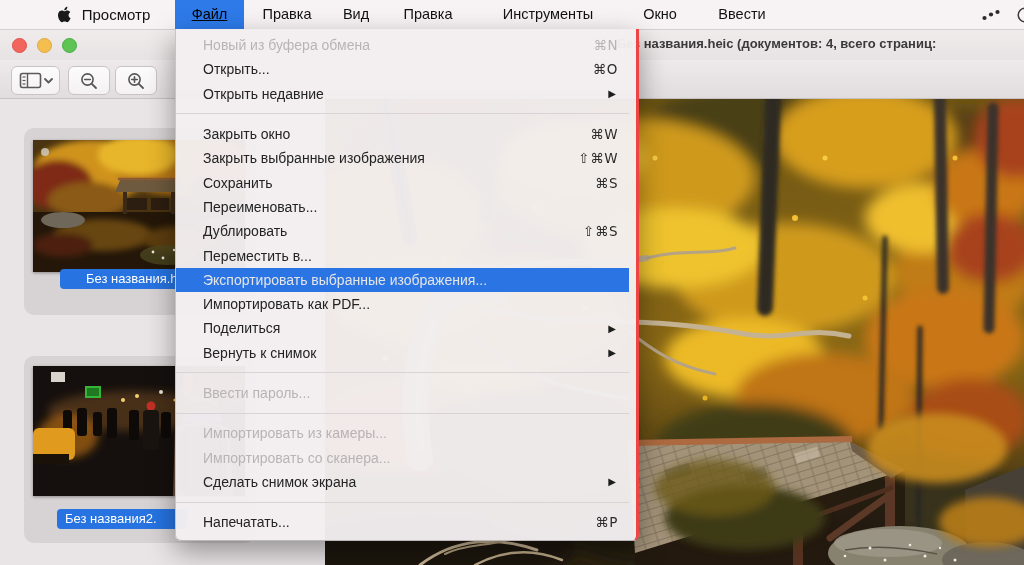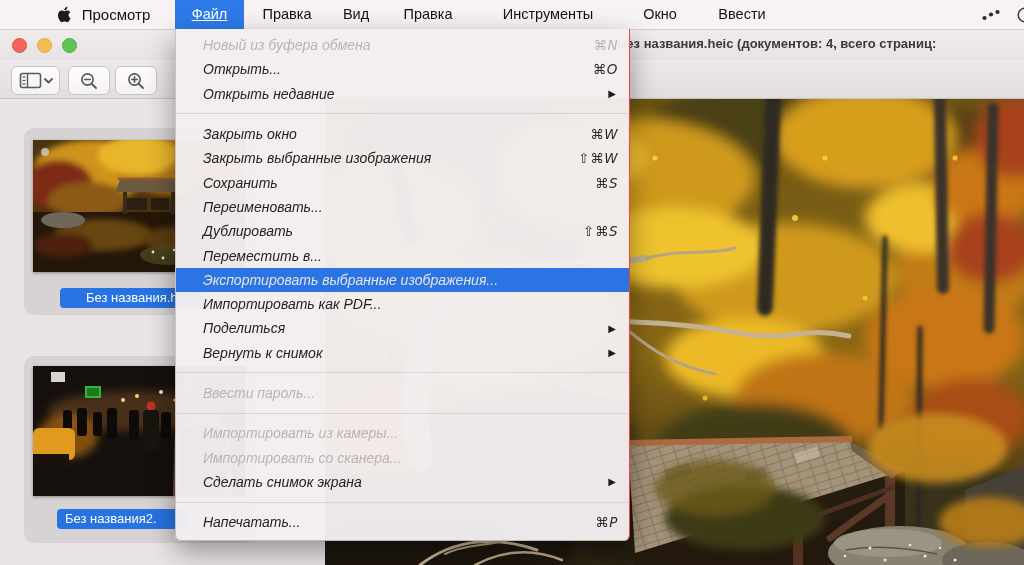--- a/index.html
+++ b/index.html
@@ -8,21 +8,21 @@
     font-family:"Liberation Sans","DejaVu Sans",sans-serif;
     background:#e9e5e6;
     -webkit-font-smoothing:antialiased;
   }
   
   .menubar{position:absolute;left:0;top:0;width:1024px;height:29px;
     background:#f7f2f3;border-bottom:1px solid #d4cfd1;z-index:40;}
   .mb-item{position:absolute;top:0;height:29px;line-height:29px;text-align:center;
     font-size:14.5px;color:#121212;cursor:default;}
   .mb-item.app{font-weight:400;font-size:15px;}
-  .mb-item.hl{background:#2d7ae8;color:#ffffff;text-decoration:underline;}
+  .mb-item.hl{background:#2d7ae8;color:#000000;text-decoration:underline;}
   .apple{position:absolute;left:56px;top:6px;width:17px;height:17px;}
   .mb-dots{position:absolute;right:24px;top:9px;width:18px;height:12px;}
   .mb-clock{position:absolute;right:-9px;top:7px;width:16px;height:16px;}
   
   .titlebar{position:absolute;left:0;top:29px;width:1024px;height:31px;
     background:linear-gradient(#f1ecec,#e7e2e3);z-index:5;}
   .tl{position:absolute;top:9px;width:13px;height:13px;border-radius:50%;}
   .tl.red{left:12px;background:#f2655c;border:1px solid #df5149;}
   .tl.yellow{left:37px;background:#f5bf4f;border:1px solid #dfa63c;}
   .tl.green{left:62px;background:#5fc454;border:1px solid #4aad43;}
@@ -38,23 +38,23 @@
   .thumb-group{position:absolute;left:24px;width:231px;height:187px;background:#d7d2d4;border-radius:10px;}
   .thumb-img{position:absolute;left:9px;width:212px;height:132px;overflow:hidden;
     box-shadow:0 1px 3px rgba(0,0,0,.35);}
   .thumb-badge{position:absolute;height:20px;background:#2673e1;border-radius:4px;
     color:#fff;font-size:13px;line-height:20px;padding:0 8px;white-space:nowrap;overflow:hidden;}
   
   .photo{position:absolute;left:325px;top:98px;width:699px;height:467px;z-index:3;}
   
   .dropdown{position:absolute;left:175px;top:29px;width:453px;z-index:50;
     background:rgba(243,238,239,.97);
-    border-left:1px solid #c9c3c5;border-right:1px solid #ef4444;border-bottom:1px solid #bdb7b9;
+    border-left:1px solid #c9c3c5;border-right:3px solid #ef4444;border-bottom:1px solid #bdb7b9;
     border-radius:0 0 6px 6px;box-shadow:0 10px 28px rgba(0,0,0,.38);
-    padding:4px 0 6px 0;font-style:italic;}
+    padding:4px 7px 6px 0;}
   .mi{height:24.3px;display:flex;align-items:center;padding:0 11px 0 27px;
     font-size:14px;color:#232323;cursor:default;}
   .mi .lbl{flex:0 0 auto;}
   .mi .sp{flex:1 1 auto;}
   .mi .sc{flex:0 0 auto;font-family:"DejaVu Sans",sans-serif;font-size:13.5px;color:#2c2c2c;letter-spacing:.5px;}
   .mi .arrow{flex:0 0 auto;font-family:"DejaVu Sans",sans-serif;font-size:10px;color:#1d1d1d;margin-right:2px;}
   .mi.dis,.mi.dis .sc{color:#b9b3b5;}
   .mi.hl{background:#2b74e4;color:#e5e5e5;}
   .msep{height:16px;display:flex;align-items:center;}
   .msep div{height:1px;width:100%;background:#d9d3d5;}
@@ -278,21 +278,21 @@
           <ellipse cx="135" cy="115" rx="28" ry="10" fill="#4e4a20" opacity=".75"></ellipse>
           <circle cx="120" cy="112" r="1.4" fill="#e8e4da"></circle>
             <circle cx="130" cy="118" r="1.4" fill="#e8e4da"></circle>
           <circle cx="141" cy="110" r="1.2" fill="#e8e4da"></circle>
             <circle cx="160" cy="115" r="1.6" fill="#b02a1e"></circle>
           <circle cx="172" cy="120" r="1.6" fill="#b02a1e"></circle>
             <circle cx="150" cy="122" r="1.4" fill="#b02a1e"></circle>
           <circle cx="12" cy="12" r="4" fill="#cfc9bd" opacity=".85"></circle>
         </svg>
       </div>
-      <div class="thumb-badge" style="left:36px;top:160px;width:110px;padding-left:26px;">Без названия.h</div>
+      <div class="thumb-badge" style="left:36px;top:141px;width:110px;padding-left:26px;">Без названия.h</div>
     </div>
 
     <div class="thumb-group" style="top:258px;">
       <div class="thumb-img" style="top:10px;height:130px;">
         <svg width="212" height="130" viewBox="0 0 212 130">
           <defs>
               <filter id="tb4" x="-40%" y="-40%" width="180%" height="180%">
                 <feGaussianBlur stdDeviation="4"></feGaussianBlur>
               </filter>
             </defs>

